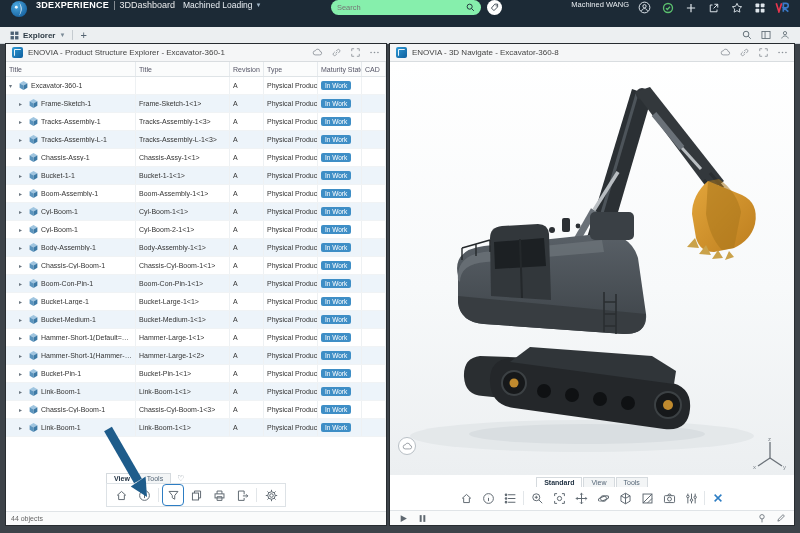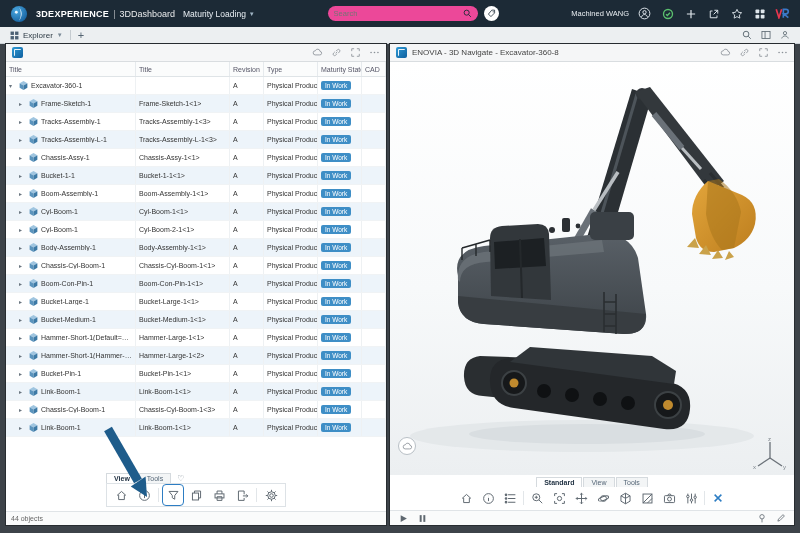--- a/index.html
+++ b/index.html
@@ -1,39 +1,39 @@
 <!DOCTYPE html>
 <html><head>
 <meta charset="utf-8">
 <style>
   *{margin:0;padding:0;box-sizing:border-box}
   html,body{width:800px;height:533px}
   body{font-family:"Liberation Sans",sans-serif;background:#2c3236;overflow:hidden}
   .app{position:relative;width:800px;height:533px;display:flex;flex-direction:column;background:#3d4349}
 
   
-  .topbar{height:27px;background:#1c2a36;display:flex;align-items:center;padding:0 10px;color:#fff;gap:8px;flex:0 0 auto}
+  .topbar{height:27px;background:#1c2a36;display:flex;align-items:flex-start;padding:0 10px;color:#fff;gap:8px;flex:0 0 auto}
   .compass{width:18px;height:18px;flex:0 0 auto}
   .brand{font-size:9px;white-space:nowrap;display:flex;gap:4px;align-items:baseline}
   .brand .b1{font-weight:bold;letter-spacing:.3px}
   .brand .sep{opacity:.6}
   .brand .b2{opacity:.9}
   .menu-btn{font-size:8.5px;display:flex;gap:3px;align-items:center;color:#e8eef3;cursor:pointer;white-space:nowrap}
   .chev{font-size:6px;color:#9fb4c4}
   .search-zone{flex:1;display:flex;justify-content:center;align-items:center;gap:6px;min-width:0}
-  .search{width:150px;height:15px;background:#ec4899;border-radius:8px;display:flex;align-items:center;padding:0 6px;gap:4px}
+  .search{width:150px;height:15px;background:#86efac;border-radius:8px;display:flex;align-items:center;padding:0 6px;gap:4px}
   .search input{border:none;outline:none;flex:1;font-size:7.5px;color:#333;background:transparent;min-width:0}
   .round-btn{width:15px;height:15px;border-radius:50%;background:#fff;display:flex;align-items:center;justify-content:center}
   .user{font-size:7.5px;color:#e8edf1;white-space:nowrap}
   .tb-icons{display:flex;gap:8px;align-items:center}
   .tbi{width:15px;height:15px;display:flex;align-items:center;justify-content:center;color:#dfe6ec;cursor:pointer}
 
   
   .tabbar{height:17px;background:#eceff1;border-bottom:1px solid #ccd2d7;display:flex;align-items:center;padding:0 10px;gap:7px;flex:0 0 auto}
-  .tab{display:flex;align-items:center;gap:4px;font-size:8px;color:#2d3a44;font-weight:normal;cursor:pointer}
+  .tab{display:flex;align-items:center;gap:4px;font-size:8px;color:#2d3a44;font-weight:bold;cursor:pointer}
   .vdiv{width:1px;height:10px;background:#c5cbd0}
   .tab-add{font-size:11px;color:#546472;cursor:pointer;line-height:1}
   .tabbar-right{margin-left:auto;display:flex;gap:9px;align-items:center;color:#5a6770}
 
   
   .workspace{flex:1;display:flex;gap:4px;padding:0 6px 8px;min-height:0}
   .widget{background:#fff;display:flex;flex-direction:column;min-height:0;box-shadow:0 0 0 1px #272c30}
   .widget.left{width:380px;flex:0 0 auto}
   .widget.right{flex:1;min-width:0}
   .w-header{height:18px;display:flex;align-items:center;gap:5px;padding:0 6px;background:#f5f6f7;border-bottom:1px solid #d9dde0;flex:0 0 auto}
@@ -108,21 +108,21 @@
         <path d="M10 2.5 C13.5 6.5 14.5 12 10 17.5 C12.8 12.8 12.6 7 10 2.5 Z" fill="#fff" opacity=".92"></path>
         <circle cx="7" cy="8" r="1.6" fill="#fff" opacity=".9"></circle>
       </svg>
     </span>
     <span class="brand">
       <span class="b1">3DEXPERIENCE</span>
       <span class="sep">|</span>
       <span class="b2">3DDashboard</span>
     </span>
     <span class="menu-btn">
-      <span>Maturity Loading</span>
+      <span>Machined Loading</span>
       <span class="chev">▼</span>
     </span>
 
     <div class="search-zone">
       <div class="search">
         <input type="text" placeholder="Search" style="">
         <svg class="ic" width="9" height="9" viewBox="0 0 16 16" fill="none" stroke="#1c2a36" stroke-width="1.6">
             <circle cx="6.5" cy="6.5" r="4.5"></circle>
             <path d="M10 10l4 4"></path>
           </svg>
@@ -210,20 +210,21 @@
           <path d="M2.8 13.5c1-3 3-4 5.2-4s4.2 1 5.2 4"></path>
         </svg>
     </div>
   </div>
 
   <div class="workspace">
 
     <section class="widget left">
       <div class="w-header">
         <span class="enovia-logo"></span>
+        <span class="w-title">ENOVIA - Product Structure Explorer - Excavator-360-1</span>
         <span class="w-icons">
           <span class="wi">
               <svg class="ic" width="11" height="11" viewBox="0 0 16 16" fill="none" stroke="currentColor" stroke-width="1.2">
                 <path d="M4.6 11.5a3 3 0 0 1 .3-6 3.5 3.5 0 0 1 6.8.9 2.5 2.5 0 0 1-.5 5.1z"></path>
               </svg>
             </span>
           <span class="wi">
               <svg class="ic" width="11" height="11" viewBox="0 0 16 16" fill="none" stroke="currentColor" stroke-width="1.2">
                 <path d="M6.8 9.2l2.4-2.4M5.6 7l-1.9 1.9a2.1 2.1 0 0 0 3 3L8.6 10M7.4 6l1.9-1.9a2.1 2.1 0 0 1 3 3L10.4 9"></path>
               </svg>

